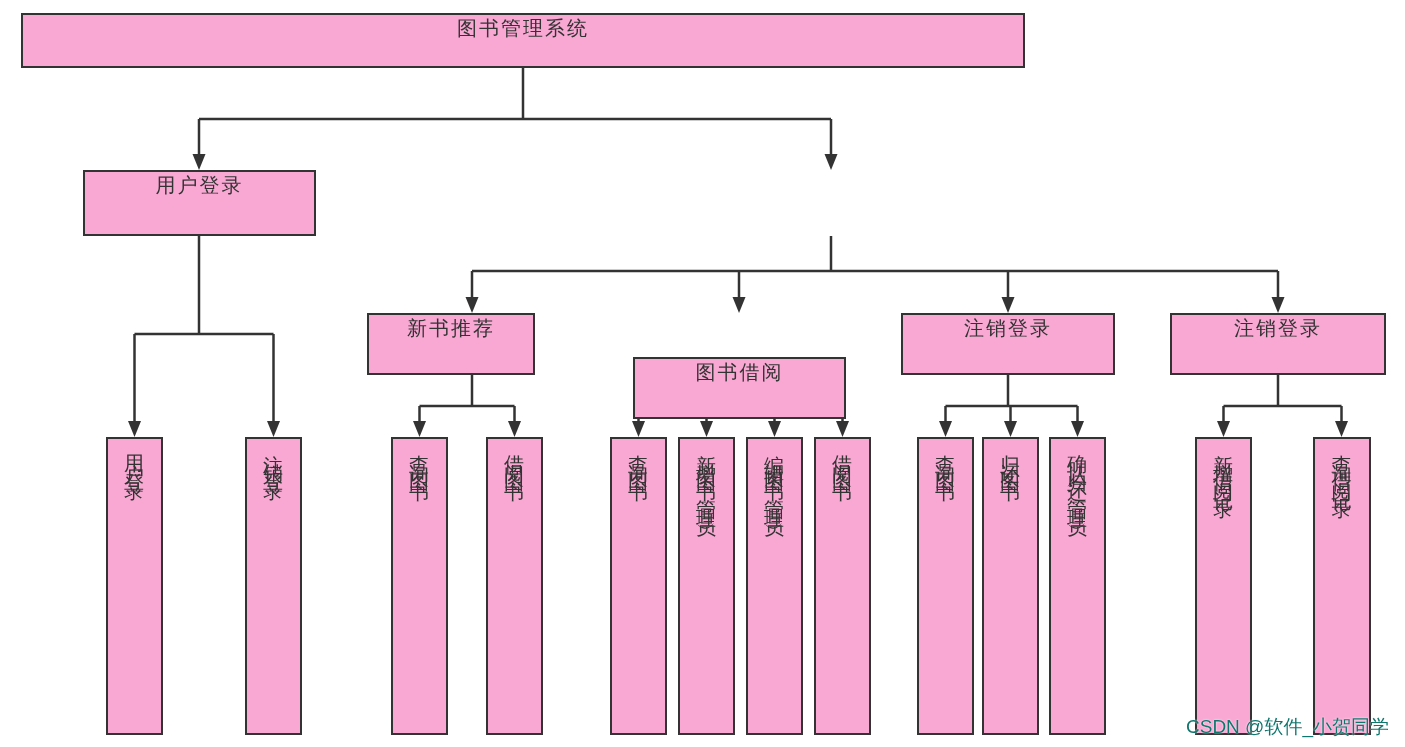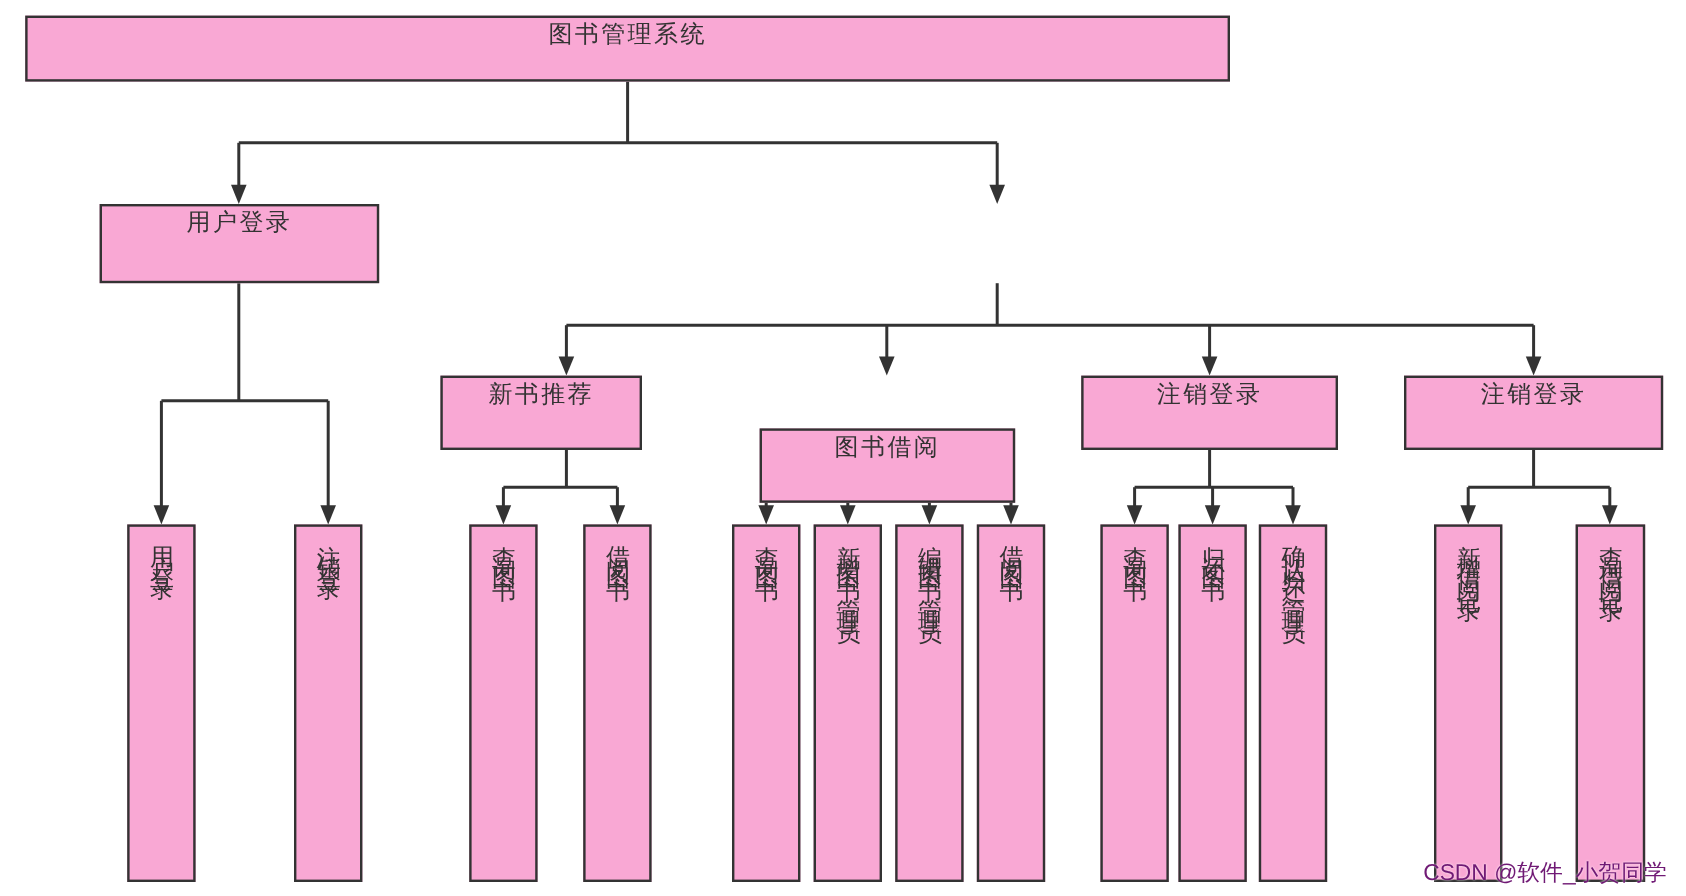--- a/index.html
+++ b/index.html
@@ -48,21 +48,21 @@
     font-size: 20px;
     line-height: 1;
     letter-spacing: 9px;
     color: #333333;
   }
   #watermark {
     position: absolute;
     left: 1186px;
     top: 714px;
     font-size: 19px;
-    color: #701a75;
+    color: #0f766e;
     white-space: nowrap;
     z-index: 5;
     text-shadow: 0 0 2px #ffffff;
   }
   svg path {
     stroke: #333333;
     stroke-width: 2.5;
     fill: none;
   }
   svg polygon {

